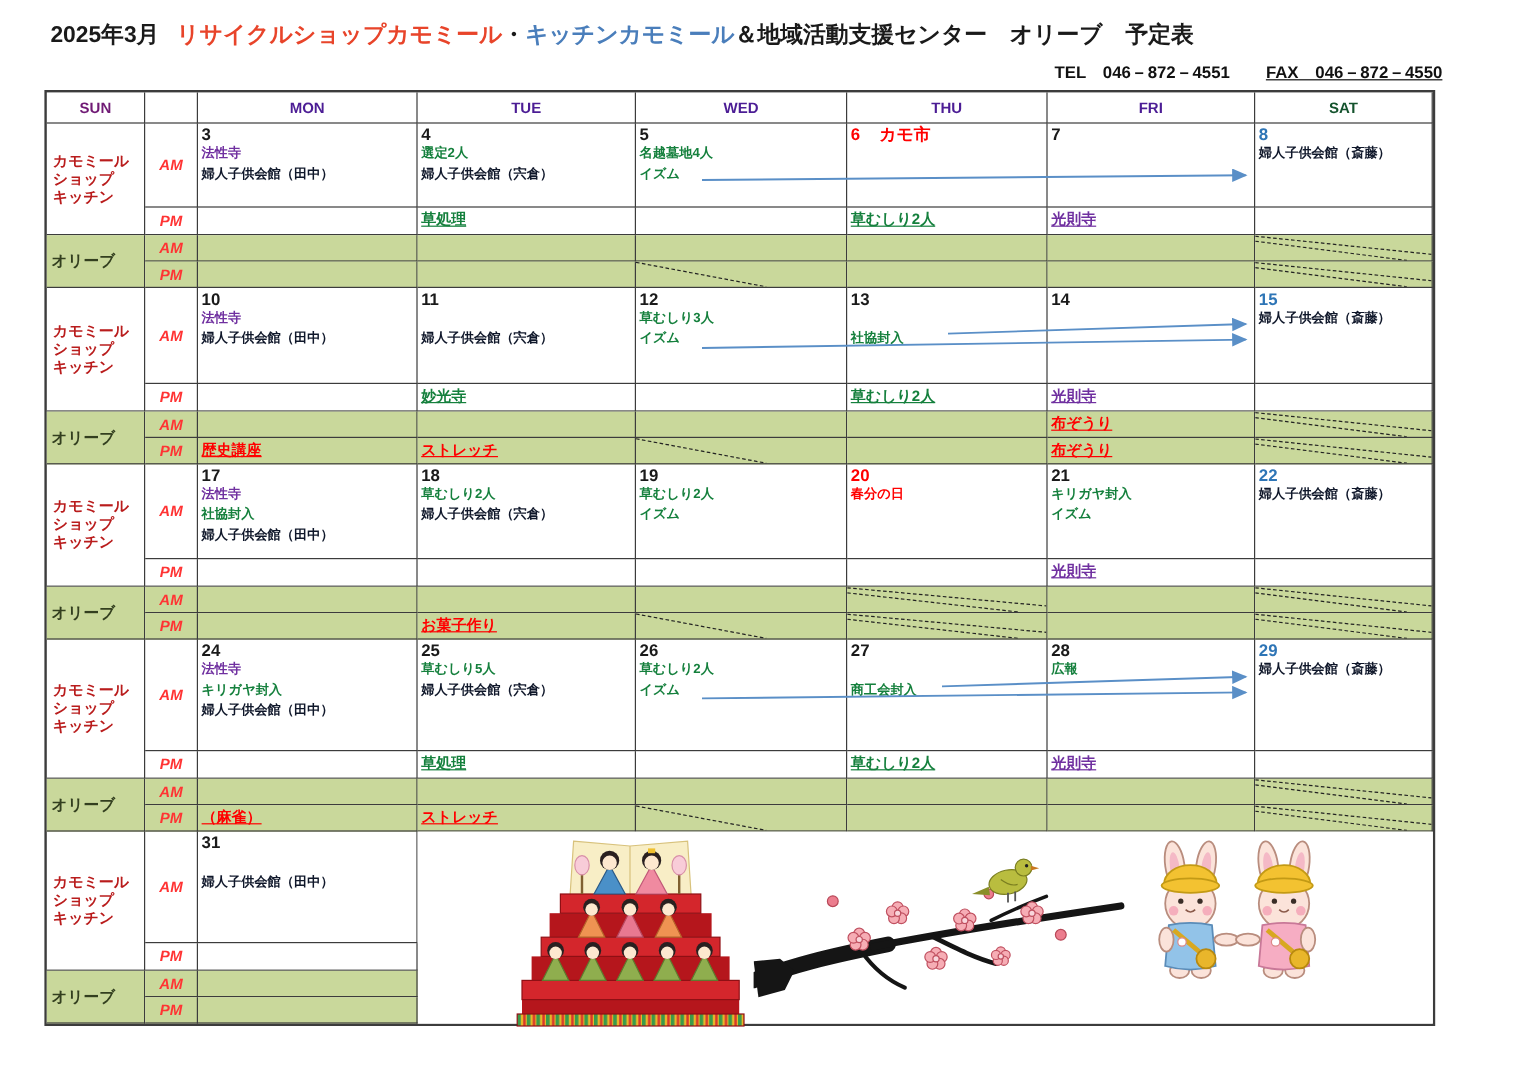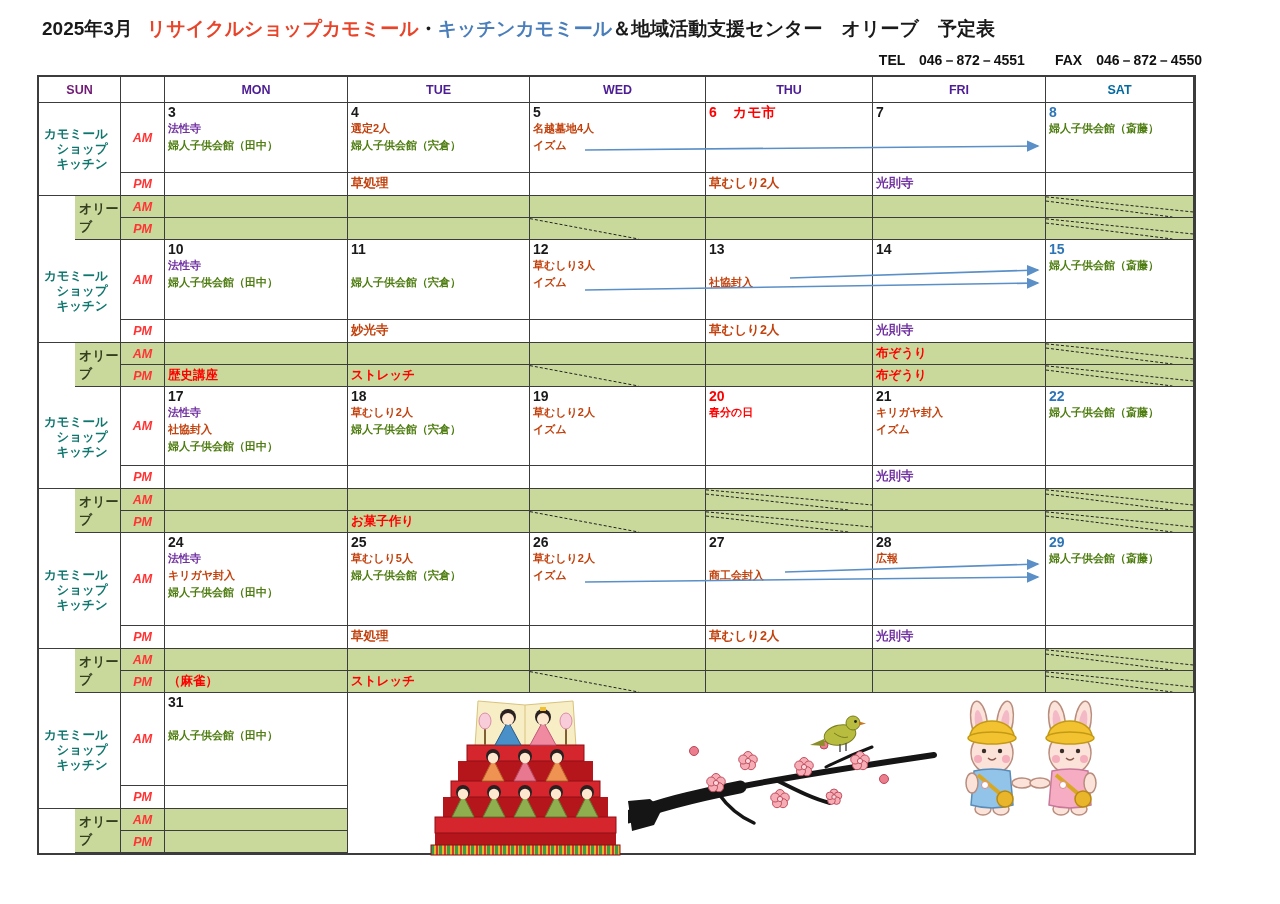--- a/index.html
+++ b/index.html
@@ -3,49 +3,49 @@
 <meta charset="utf-8">
 <style>
   html,body{margin:0;padding:0;background:#fff;}
   .page{position:relative;width:1280px;height:904px;background:#fff;overflow:hidden;
         font-family:"Liberation Sans","DejaVu Sans",sans-serif;font-weight:700;padding-left:10px;}
   .ttl{position:absolute;left:42px;top:16px;font-size:19px;color:#1a1a1a;white-space:nowrap;}
   .t-ym{margin-right:14px;}
   .t-red{color:#e8442a;}
   .t-blue{color:#4a7ebb;}
   .ctc{position:absolute;top:52px;right:88px;font-size:14px;color:#111;white-space:nowrap;}
-  .ctc .fax{margin-left:30px;}
+  .ctc .fax{margin-left:30px;text-decoration:underline;}
   .cal{position:absolute;left:37px;top:75px;width:1155px;border:2px solid #3c3c3c;background:#fff;}
   .grid{display:grid;grid-template-columns:82px 44px 183px 182px 176px 167px 173px 148px;}
   .hdr{grid-template-rows:26px;}
   .w1{grid-template-rows:70px 23px 22px 22px;}
   .w2{grid-template-rows:80px 23px 22px 22px;}
   .w3{grid-template-rows:79px 23px 22px 22px;}
   .w4{grid-template-rows:93px 23px 22px 22px;}
   .w5{grid-template-rows:93px 23px 22px 22px;}
   .c{border-right:1px solid #3c3c3c;border-bottom:1px solid #3c3c3c;position:relative;min-width:0;}
   .g{background:#c9d89b;}
   .hc{display:flex;align-items:center;justify-content:center;font-size:12.5px;color:#4c1d95;}
   .sun{color:#701a75;}
-  .sat{color:#0369a1;}
-  .chamo{grid-row:span 2;display:flex;align-items:center;color:#0f766e;font-size:12.5px;
-         line-height:15px;padding-left:5px;white-space:pre-line;text-align:right;}
-  .olab{grid-row:span 2;display:flex;align-items:center;color:#333f1f;font-size:13px;padding-left:4px;margin-left:36px;}
+  .sat{color:#14532d;}
+  .chamo{grid-row:span 2;display:flex;align-items:center;color:#b91c1c;font-size:12.5px;
+         line-height:15px;padding-left:5px;white-space:pre-line;}
+  .olab{grid-row:span 2;display:flex;align-items:center;color:#333f1f;font-size:13px;padding-left:4px;}
   .ampm{display:flex;align-items:center;justify-content:center;color:#f33;font-size:12.5px;font-style:italic;}
   .dc{padding:1px 3px;}
   .numrow{height:16px;line-height:16px;white-space:nowrap;}
   .num{font-size:14px;color:#1a1a1a;}
   .num.nr{color:#f00;}
   .num.nb{color:#2e75b6;}
   .inl{font-size:14px;margin-left:16px;color:#f00;}
   .ln{display:block;font-size:11px;line-height:17px;height:17px;white-space:nowrap;}
   .pc{padding:0 3px;}
-  .pmt{font-size:12.5px;line-height:21px;white-space:nowrap;display:block;}
+  .pmt{font-size:12.5px;line-height:21px;white-space:nowrap;display:block;text-decoration:underline;}
   .oc .pmt{line-height:20px;}
-  .lk{color:#c2410c;} .lp{color:#7030a0;} .lb{color:#4d7c0f;} .lr{color:#f00;}
+  .lk{color:#15803d;} .lp{color:#7030a0;} .lb{color:#0f172a;} .lr{color:#f00;}
   .big{grid-column:4/9;grid-row:1/5;border-right:none;border-bottom:none;position:relative;background:#fff;}
   .hatch{position:absolute;left:0;top:0;width:100%;height:100%;display:block;}
   .hl{stroke:#222;stroke-width:1;stroke-dasharray:3 2;vector-effect:non-scaling-stroke;fill:none;}
   .arrows{position:absolute;left:0;top:0;width:1280px;height:904px;pointer-events:none;}
   .art{position:absolute;}
 </style>
 </head>
 <body>
 
 <div class="page">

